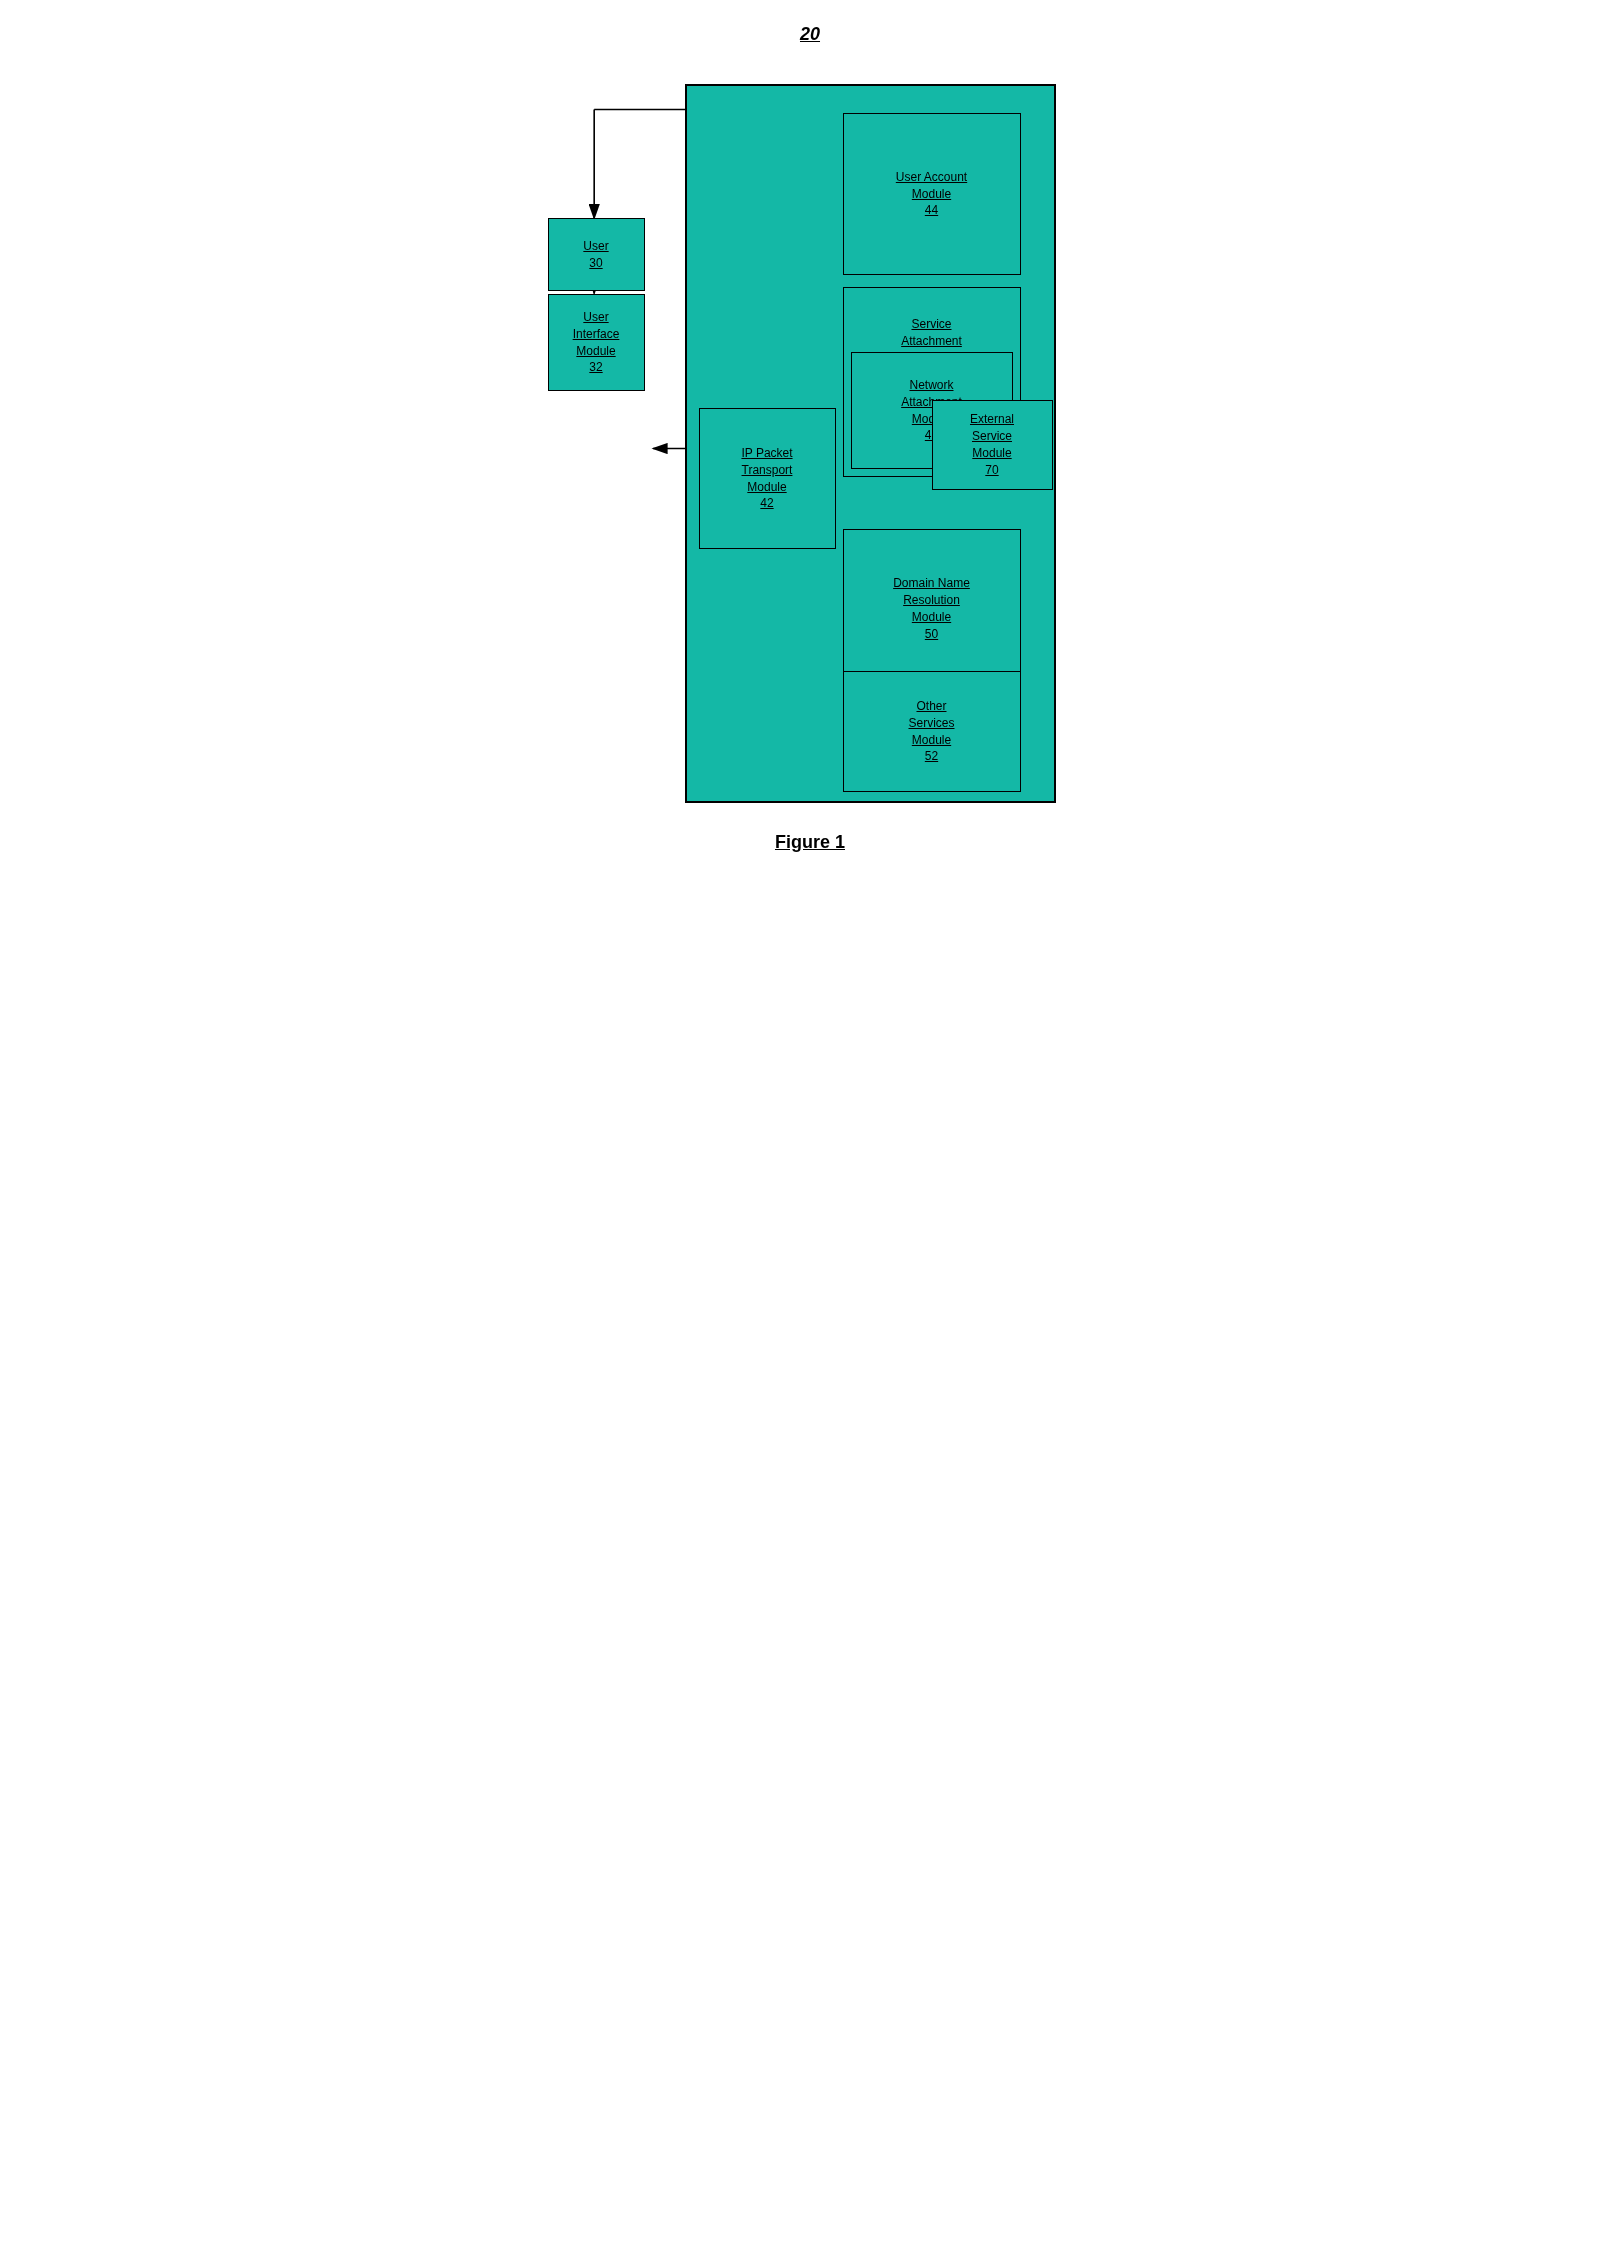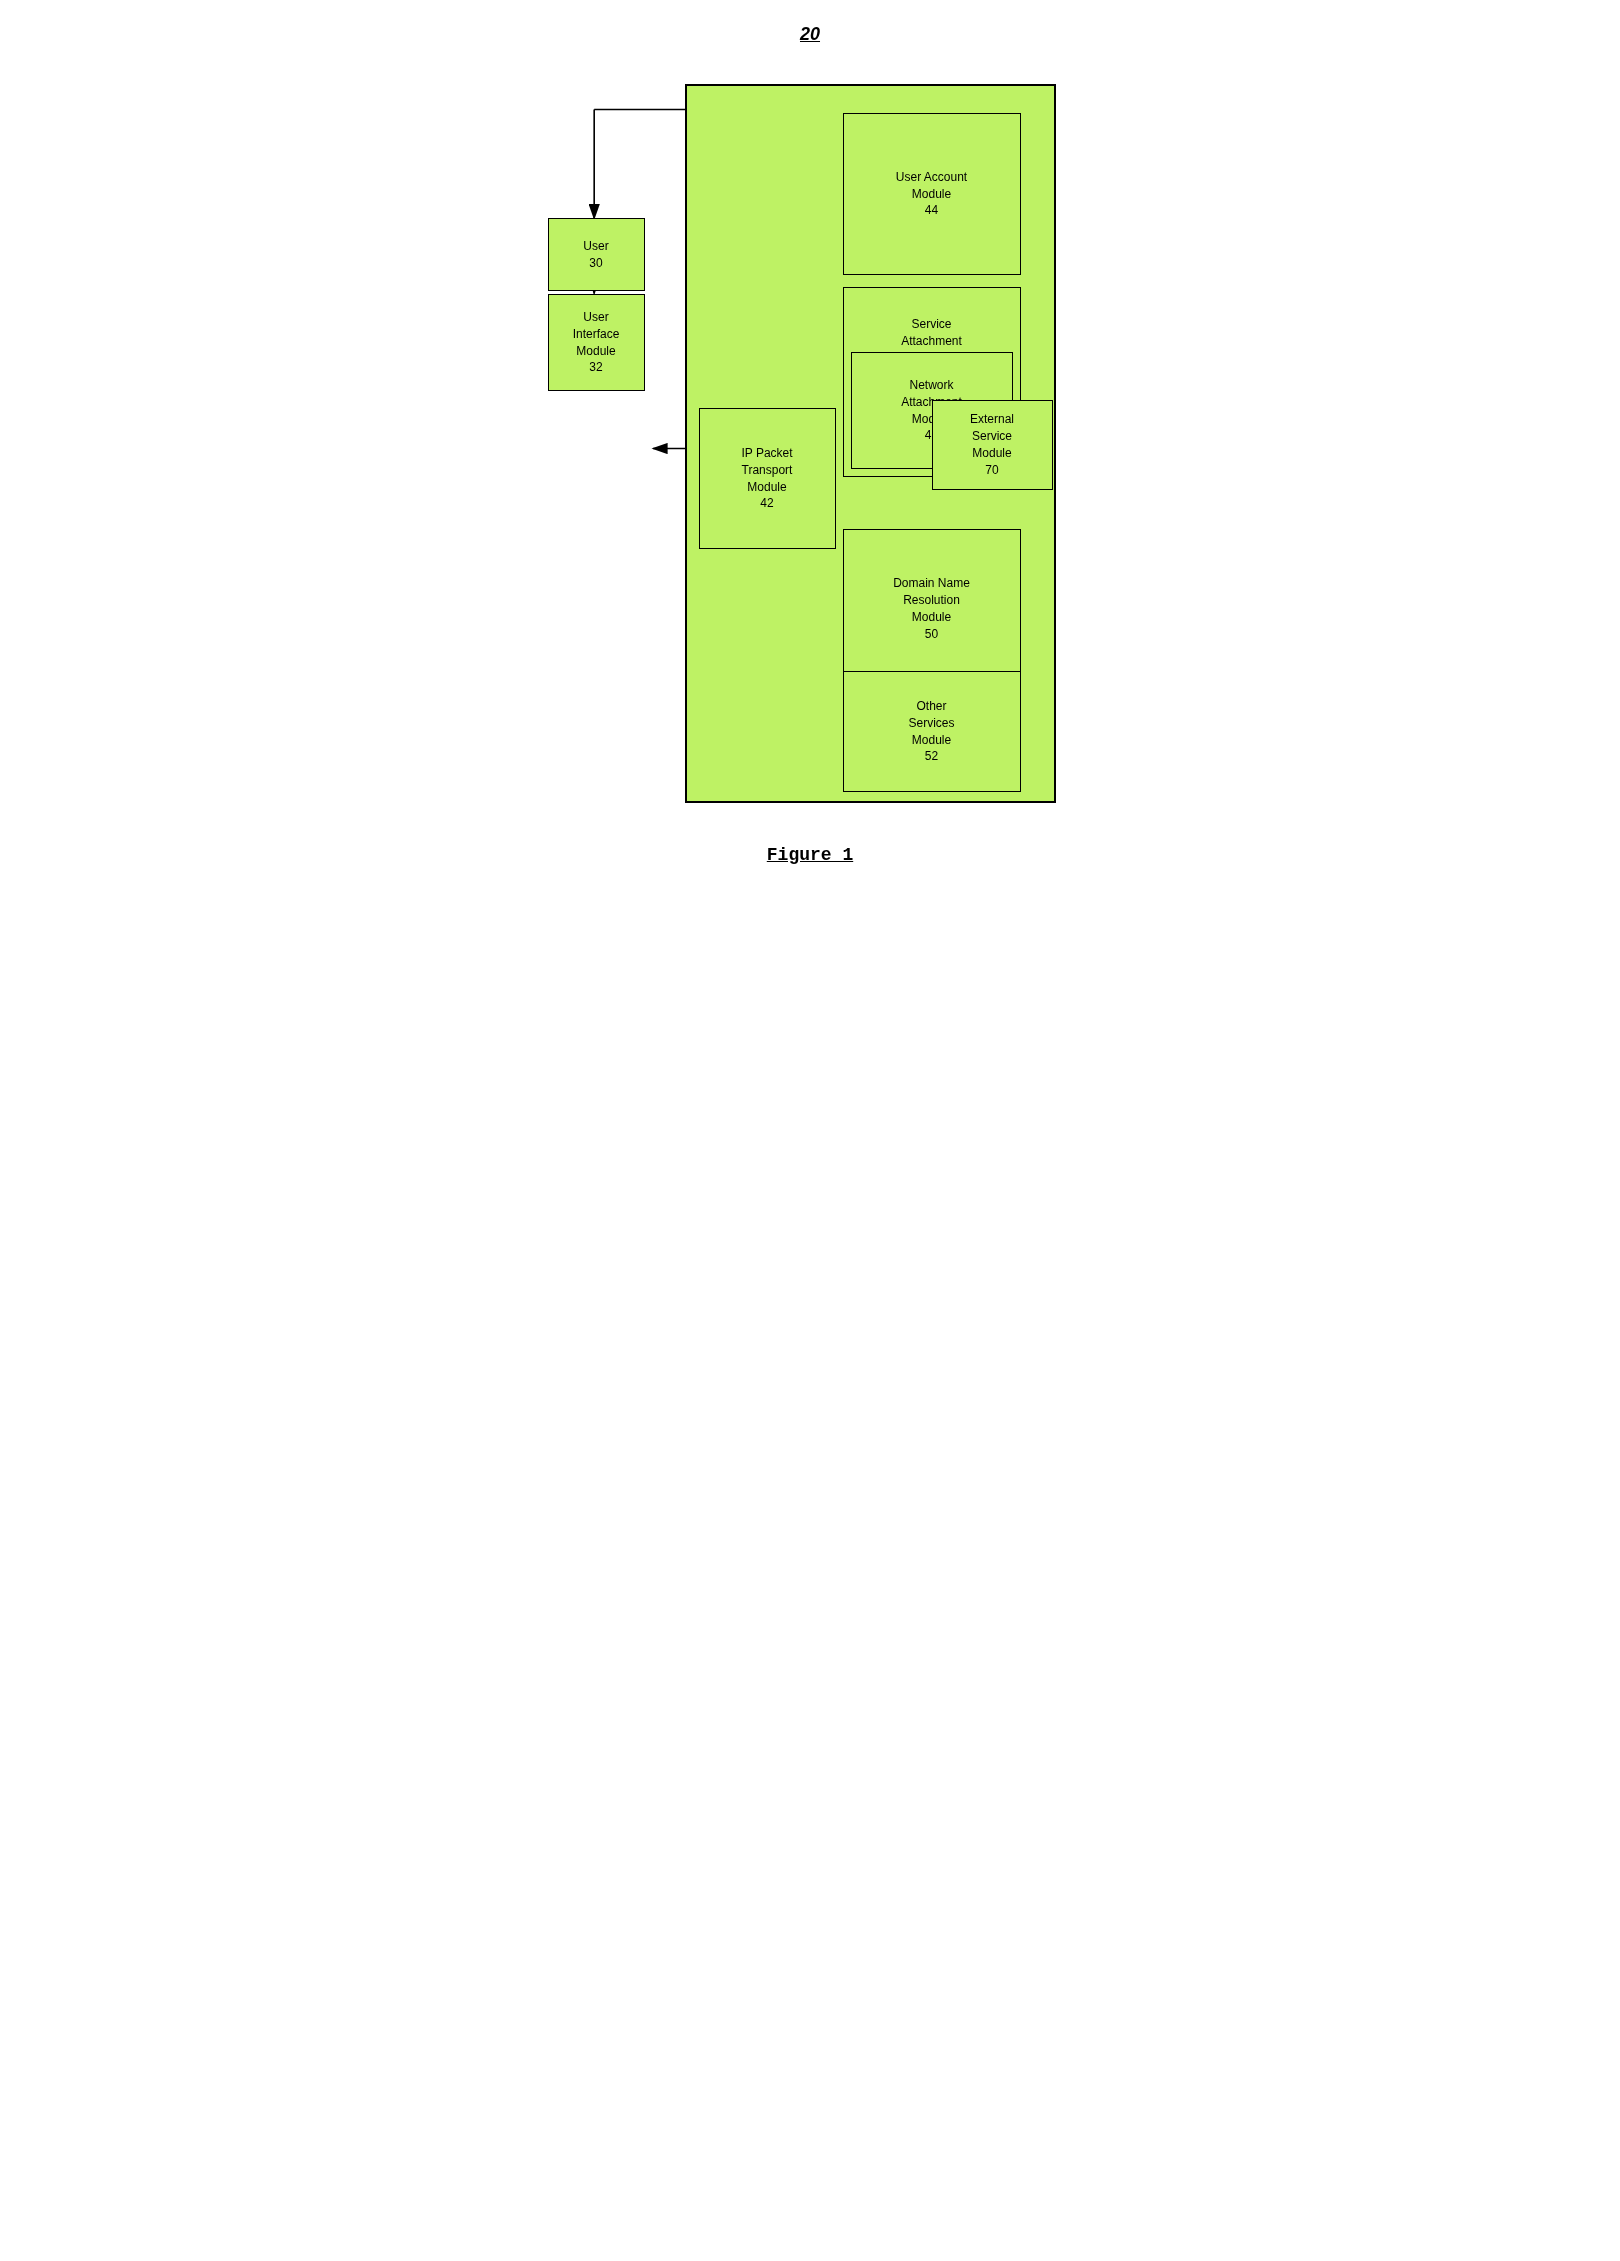--- a/index.html
+++ b/index.html
@@ -26,46 +26,46 @@
       font-style: italic;
     }
     .diagram-area {
       position: relative;
       width: 565px;
       height: 767px;
     }
     .box {
       position: absolute;
       border: 1.6px solid #000;
-      background: #bef264;
+      background: #14b8a6;
       display: flex;
       align-items: center;
       justify-content: center;
       text-align: center;
       font-size: 12px;
       line-height: 1.4;
+      text-decoration: underline;
     }
     .outer-box {
       border: 2.4px solid #000;
     }
     
     .arrows-svg {
       position: absolute;
       top: 0; left: 0;
       width: 100%;
       height: 100%;
       pointer-events: none;
     }
     .figure-caption {
       text-align: center;
       font-size: 18px;
       font-weight: bold;
       text-decoration: underline;
-      margin-top: 17px;
-      font-family: Liberation Mono, monospace;
+      margin-top: 4px;
     }
   </style>
 </head>
 <body>
 
 <div class="page">
   <div class="diagram-title">20</div>
 
   <div class="diagram-area">
 

